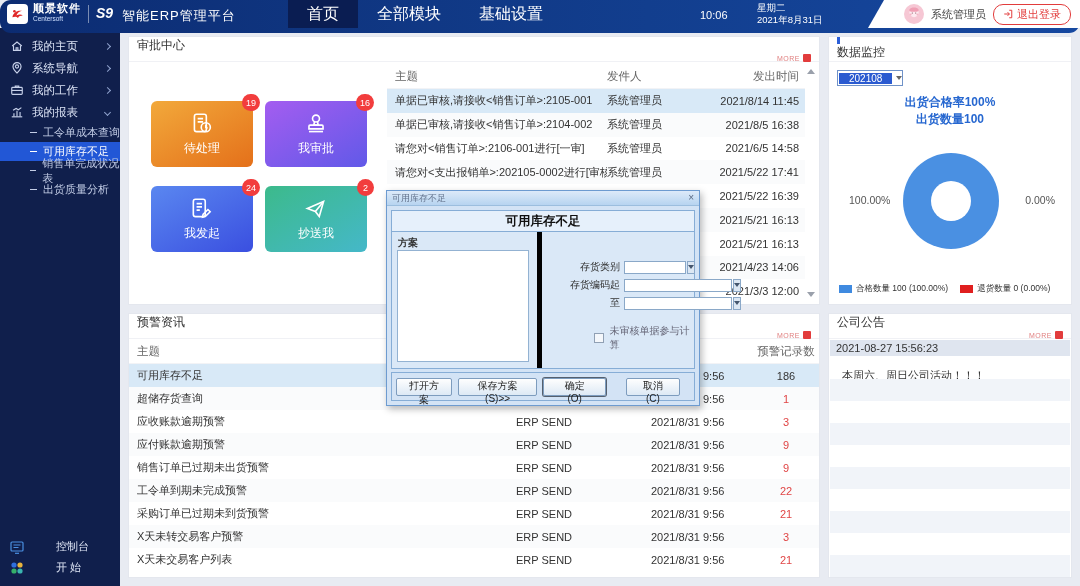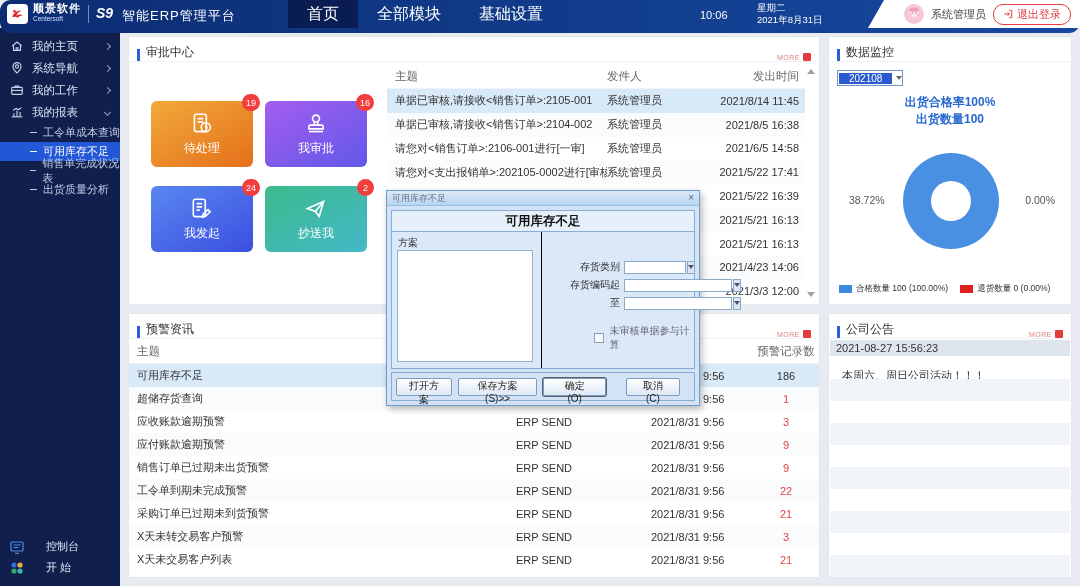--- a/index.html
+++ b/index.html
@@ -35,29 +35,29 @@
   .s-item { height:22px; display:flex; align-items:center; gap:8px; padding:0 10px; color:#dbe3f5; font-size:11.5px; cursor:pointer; }
   .s-item .chev { margin-left:auto; }
   .chev { width:5px; height:5px; border-right:1.2px solid #8fa2cd; border-bottom:1.2px solid #8fa2cd; }
   .chev.r { transform:rotate(-45deg); }
   .chev.d { transform:rotate(45deg); }
   .s-sub { height:19px; display:flex; align-items:center; gap:6px; padding-left:30px; color:#c3cde6; font-size:11px; cursor:pointer; }
   .s-sub .dash { width:7px; height:1px; background:currentColor; }
   .s-sub.active { background:#2257d6; color:#fff; }
   .s-foot { position:absolute; left:0; bottom:8px; width:120px; }
   .s-frow { height:21px; display:flex; align-items:center; padding-left:9px; color:#dfe6f6; font-size:11px; cursor:pointer; }
-  .s-frow span.lbl { margin-left:21px; }
+  .s-frow span.lbl { margin-left:31px; }
 
   
   .panel { position:absolute; background:#fff; border:1px solid #e4e7ee; }
   #p-approval { left:128px; top:36px;  width:692px; height:269px; }
   #p-monitor  { left:828px; top:36px;  width:244px; height:269px; }
   #p-alerts   { left:128px; top:313px; width:692px; height:265px; }
   #p-announce { left:828px; top:313px; width:244px; height:265px; }
-  .p-head { height:25px; border-bottom:1px solid #f0f1f5; display:flex; align-items:flex-end; padding:0 8px; }
+  .p-head { height:25px; border-bottom:1px solid #f0f1f5; display:flex; align-items:flex-start; padding:0 8px;flex-direction:column; }
   .tbar { width:3px; height:12px; background:#2b5fd9; margin-right:6px; }
   .p-title { font-size:12px; color:#333; }
   .more { margin-left:auto; display:flex; align-items:center; gap:3px; color:#e08080; font-size:7px; letter-spacing:.5px; cursor:pointer; }
   .more-sq { width:8px; height:8px; background:#e23c3c; border-radius:1px; }
 
   
   .cards { position:absolute; left:22px; top:64px; display:grid; grid-template-columns:102px 102px; grid-auto-rows:66px; column-gap:12px; row-gap:19px; }
   .card { border-radius:6px; position:relative; color:#fff; display:flex; flex-direction:column; align-items:center; justify-content:center; gap:3px; cursor:pointer; }
   .card.orange { background:linear-gradient(150deg,#f2a93b,#e4701a); }
   .card.purple { background:linear-gradient(150deg,#a45df0,#6159e8); }
@@ -118,21 +118,21 @@
 
   
   .modal { position:absolute; left:386px; top:190px; width:314px; height:216px; background:#d3e3f5;
            border:1px solid #6d9bd0; box-shadow:2px 3px 7px rgba(0,0,0,.28); z-index:10; }
   .m-title { height:15px; background:linear-gradient(#ddeaf9,#b7d4f0); border-bottom:1px solid #9cbede;
              display:flex; align-items:center; padding:0 5px; font-size:9px; color:#60708a; }
   .m-close { margin-left:auto; cursor:pointer; font-size:10px; color:#5a6a84; line-height:1; }
   .m-frame { position:absolute; left:4px; right:4px; top:19px; bottom:36px; border:1px solid #86add6; background:#dae8f7; }
   .m-heading { height:21px; border-bottom:1px solid #86add6; background:#e6f0fb; display:flex; align-items:center;
                justify-content:center; font-size:12.5px; font-weight:bold; color:#111; }
-  .m-left { position:absolute; left:0; top:21px; width:150px; bottom:0; border-right:1px solid #000000; }
+  .m-left { position:absolute; left:0; top:21px; width:150px; bottom:0; border-right:5px solid #000000;font-weight:bold; }
   .m-scheme { position:absolute; left:6px; top:4px; font-size:10px; color:#333; }
   .m-list { position:absolute; left:5px; top:18px; right:8px; bottom:6px; background:#fff; border:1px solid #93b2d2; }
   .m-right { position:absolute; left:150px; top:21px; right:0; bottom:0; }
   .f-row { position:absolute; left:0; right:6px; display:flex; align-items:center; }
   .f-lab { width:78px; text-align:right; font-size:10px; color:#333; margin-right:4px; flex:none; }
   .f-in { height:13px; border:1px solid #8aa8c8; background:#fff; font-size:10px; padding:0 2px; }
   .f-in.short { width:62px; } .f-in.long { width:108px; }
   .dd { width:13px; height:13px; background:#dce7f3; border:1px solid #8aa8c8; display:flex; align-items:center;
         justify-content:center; margin-left:1px; cursor:pointer; }
   .dd .caret { margin:0; border-top-color:#44566e; }
@@ -384,21 +384,21 @@
     <span class="selval">202108</span>
     <span class="caret"></span>
   </div>
   <div class="mstats">
     <div>出货合格率100%</div>
     <div>出货数量100</div>
   </div>
   <div class="donut">
     <div class="hole"></div>
   </div>
-  <span class="dlab l">38.72%</span>
+  <span class="dlab l">100.00%</span>
   <span class="dlab r">0.00%</span>
   <div class="legend">
     <span class="leg">
       <span class="sw b"></span>
       <span>合格数量 100 (100.00%)</span>
     </span>
     <span class="leg">
       <span class="sw r"></span>
       <span>退货数量 0 (0.00%)</span>
     </span>

